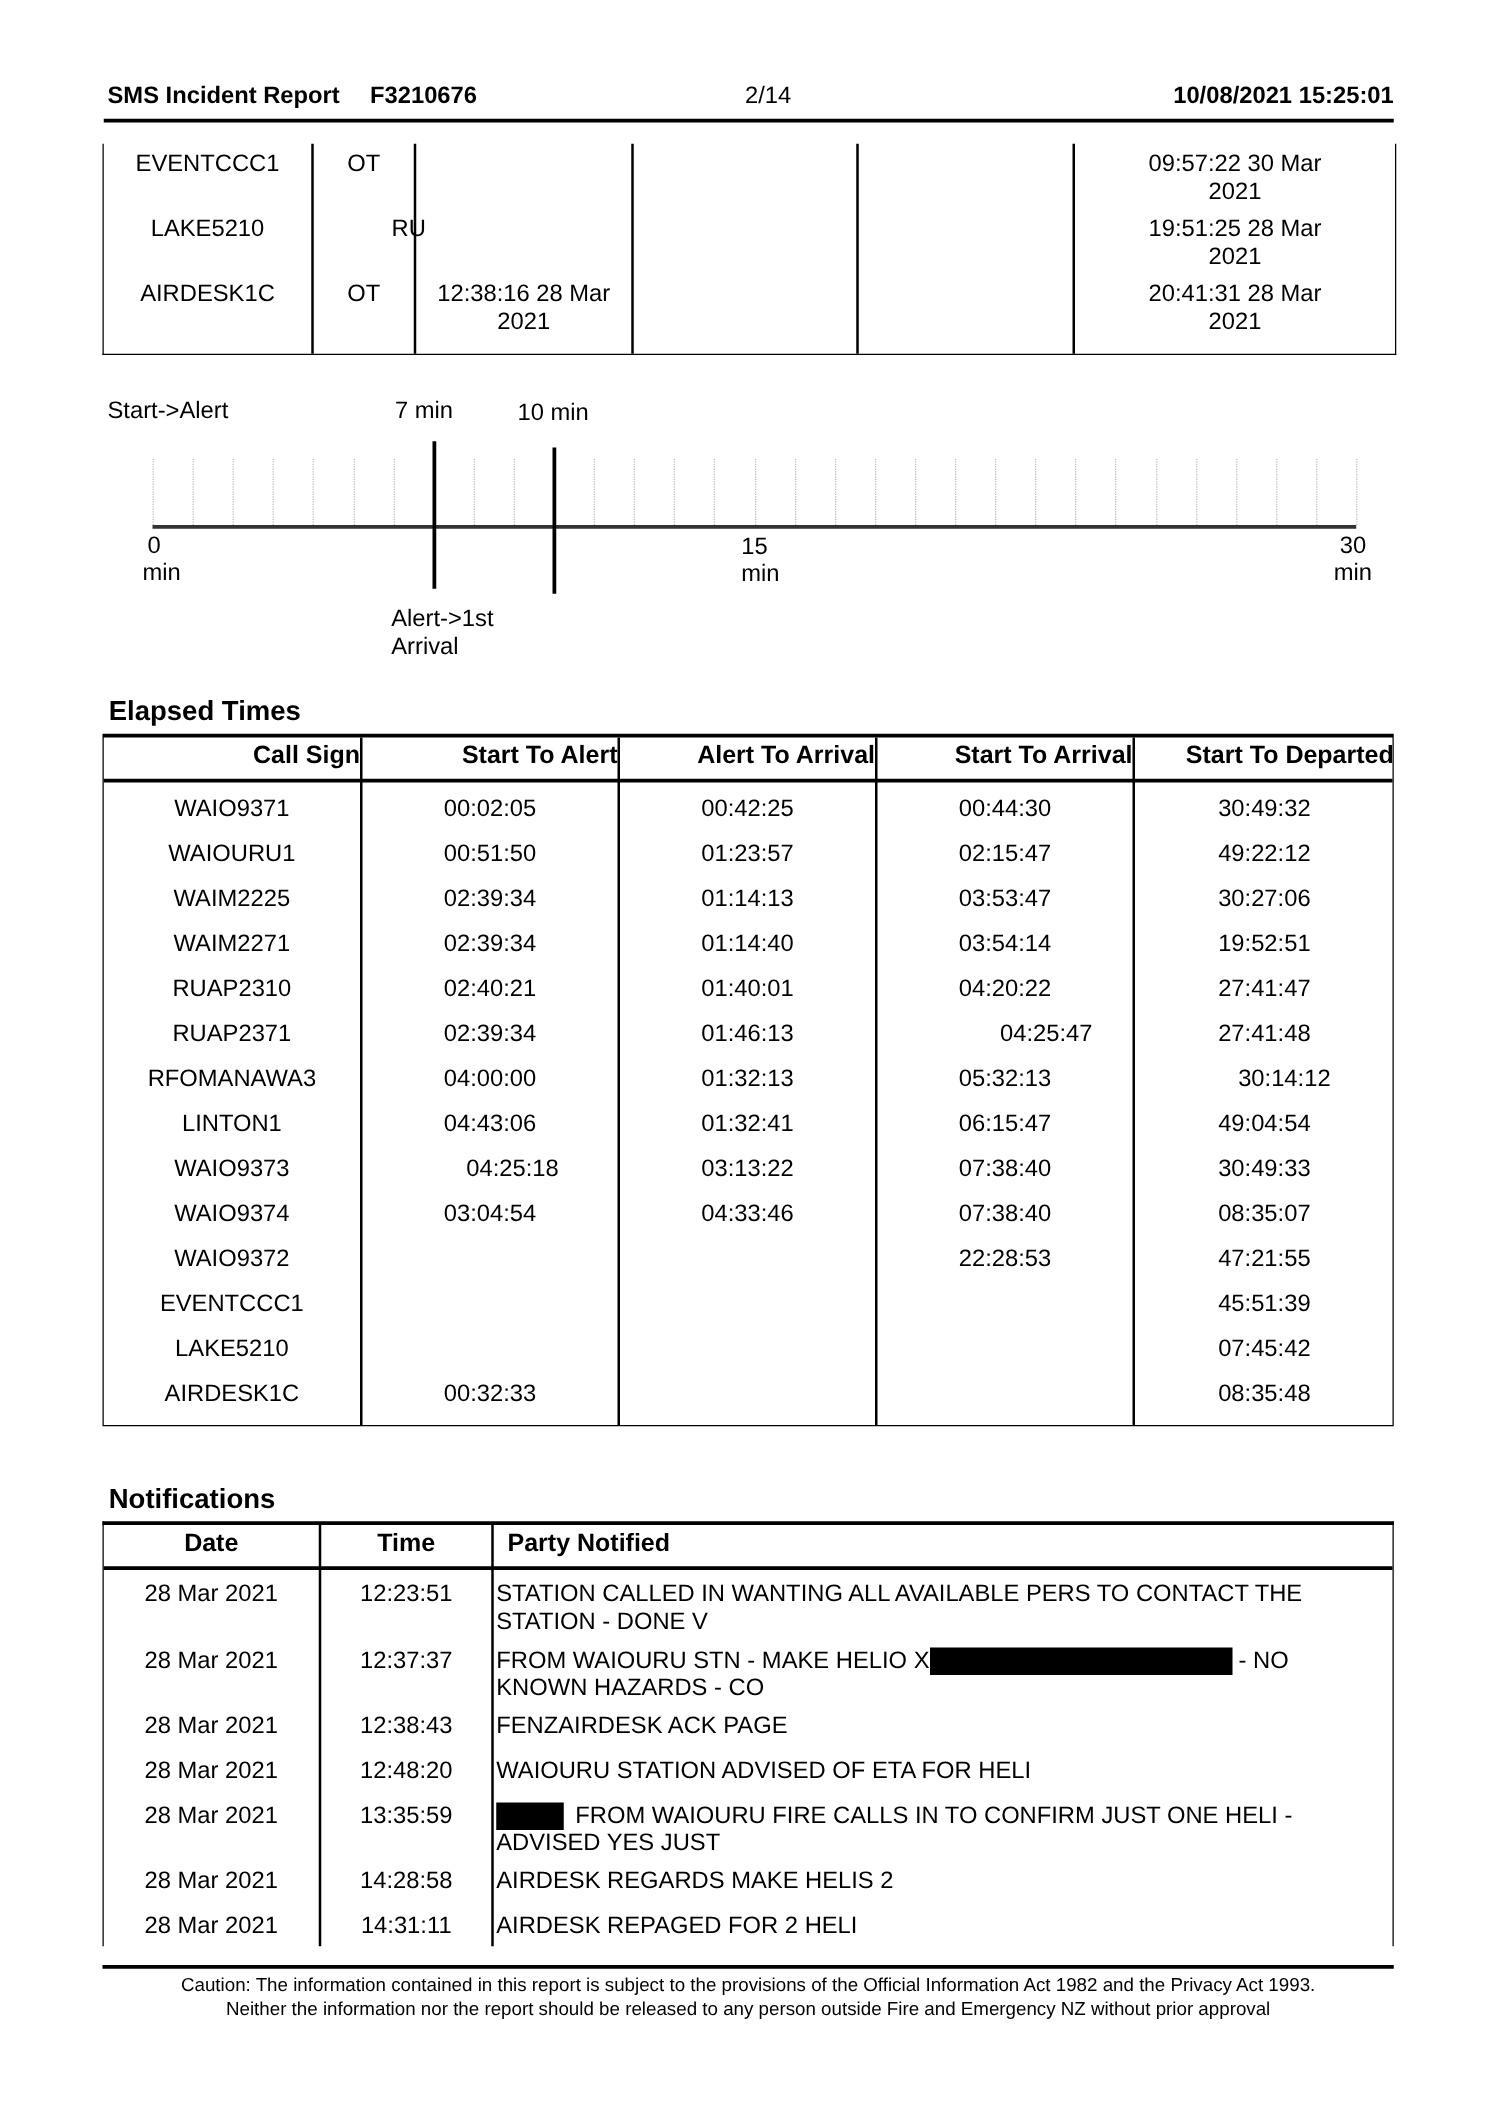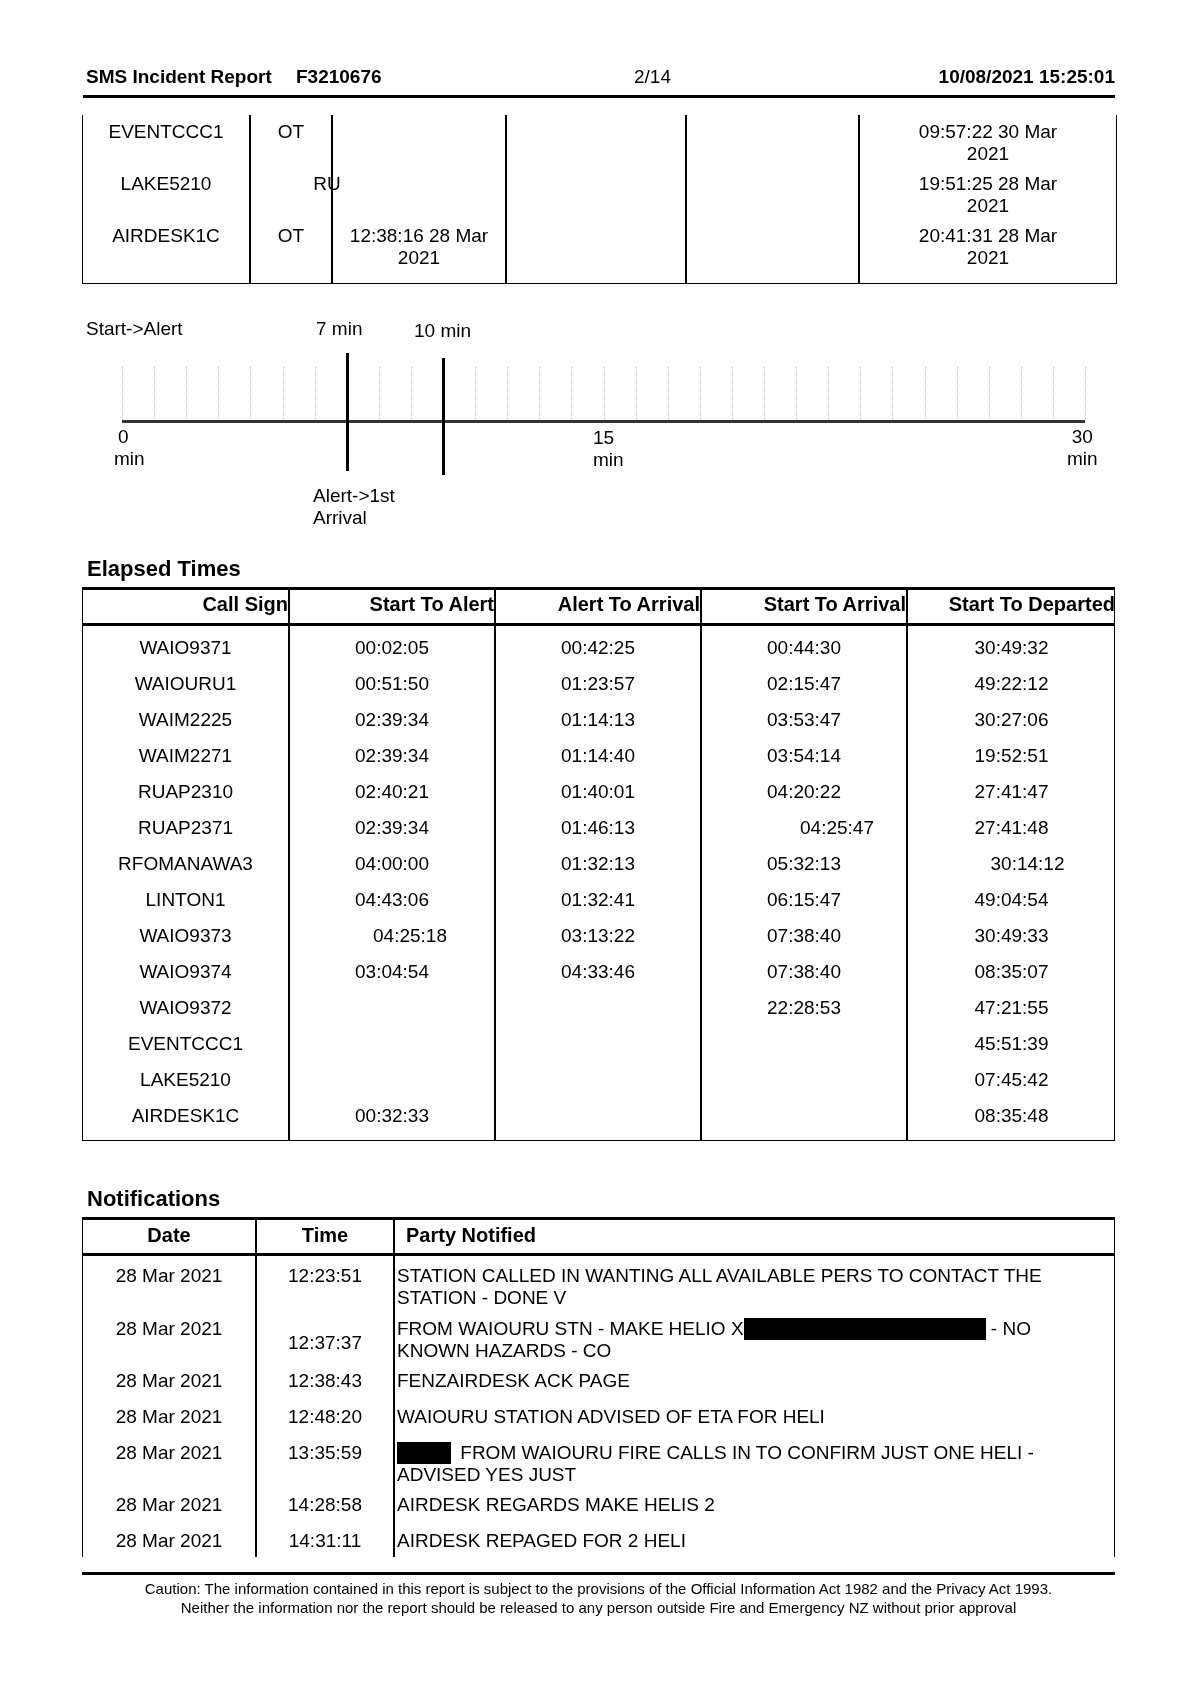--- a/index.html
+++ b/index.html
@@ -45,21 +45,21 @@
 
   
   .ft-rule { position: absolute; left: 82px; top: 1572px; width: 1033px; height: 3px; background: #000; }
   .ft-text { position: absolute; left: 82px; width: 1033px; text-align: center; font-size: 15px; line-height: 19px; }
 </style>
 </head>
 <body>
 
 <div class="hdr" style="left:86px;">SMS Incident Report</div>
 <div class="hdr" style="left:296px;">F3210676</div>
-<div class="hdr" style="left:634px; font-weight:normal;">2/14</div>
+<div class="hdr" style="left:596px; font-weight:normal;">2/14</div>
 <div class="hdr" style="left:870px; width:245px; text-align:right;">10/08/2021 15:25:01</div>
 <div class="hdr-rule"></div>
 
 <div class="top-table">
   <div class="vline" style="left:166px;"></div>
   <div class="vline" style="left:248px;"></div>
   <div class="vline" style="left:422px;"></div>
   <div class="vline" style="left:602px;"></div>
   <div class="vline" style="left:775px;"></div>
 
@@ -282,21 +282,21 @@
   <div class="nt-row" style="top:45px;">
     <div class="nt-date">28 Mar 2021</div>
     <div class="nt-time" style="left:174px; width:136px;">12:23:51</div>
     <div class="nt-text">
       <div>STATION CALLED IN WANTING ALL AVAILABLE PERS TO CONTACT THE</div>
       <div>STATION - DONE V</div>
     </div>
   </div>
   <div class="nt-row" style="top:98px;">
     <div class="nt-date">28 Mar 2021</div>
-    <div class="nt-time" style="left:174px; width:136px;margin-top:14px;">12:37:37</div>
+    <div class="nt-time" style="left:174px; width:136px;">12:37:37</div>
     <div class="nt-text">
       <div style="white-space:nowrap;"><span>FROM WAIOURU STN - MAKE HELIO X</span><span class="redact" style="width:242px;"></span><span> - NO</span></div>
       <div>KNOWN HAZARDS - CO</div>
     </div>
   </div>
   <div class="nt-row" style="top:150px;">
     <div class="nt-date">28 Mar 2021</div>
     <div class="nt-time" style="left:174px; width:136px;">12:38:43</div>
     <div class="nt-text">FENZAIRDESK ACK PAGE</div>
   </div>

